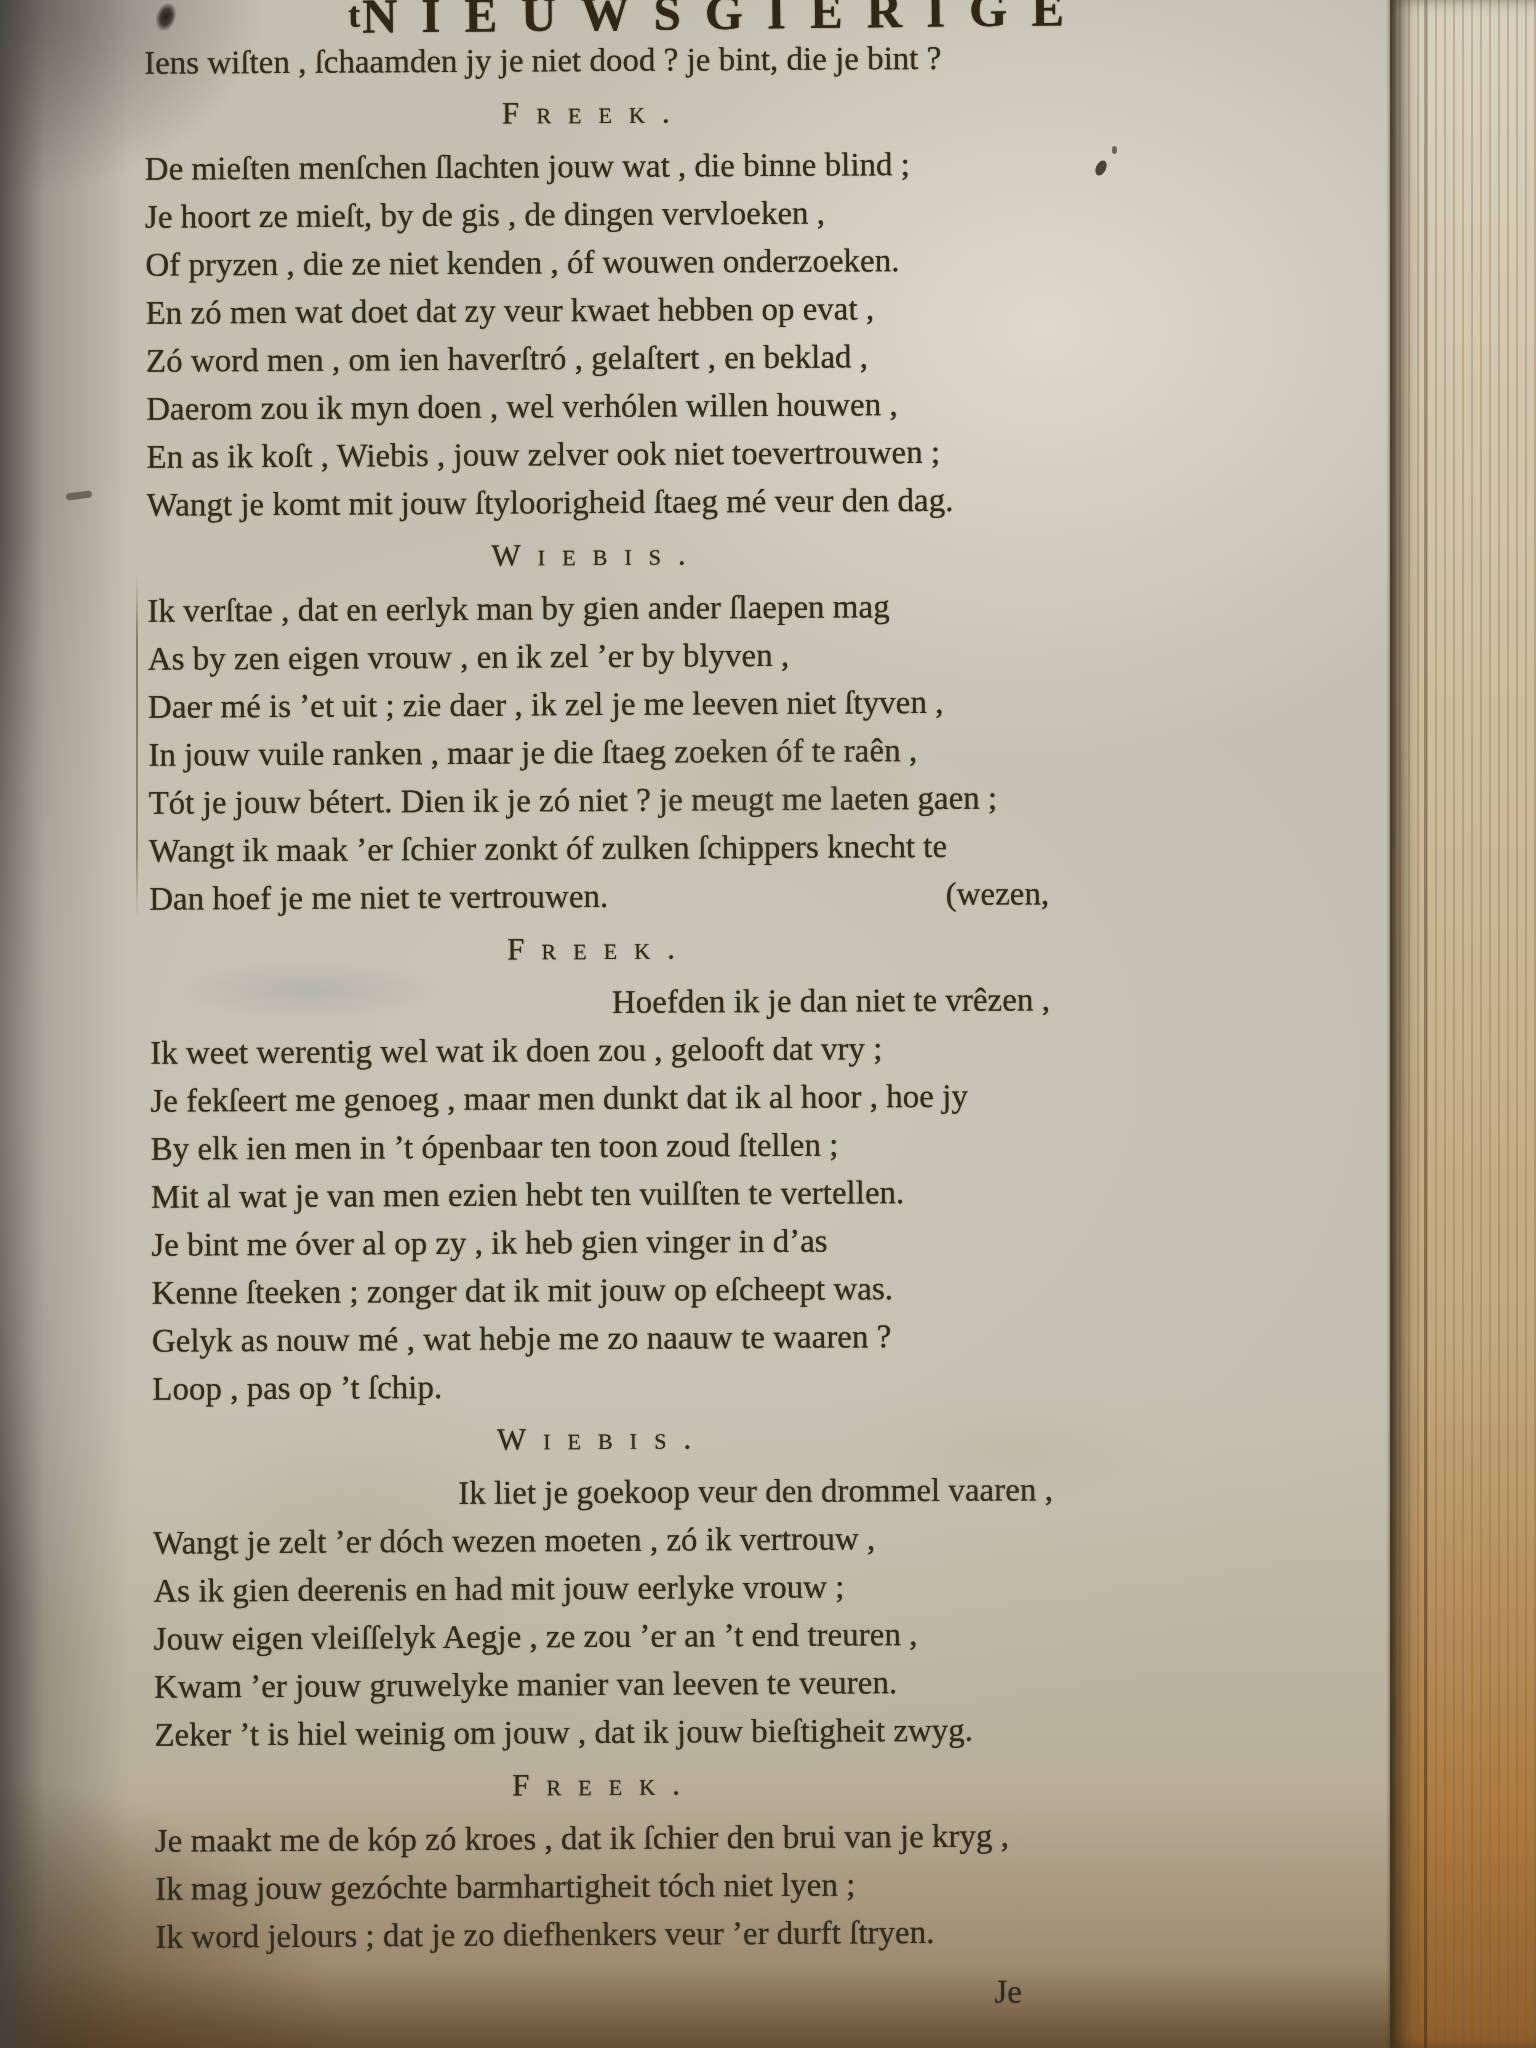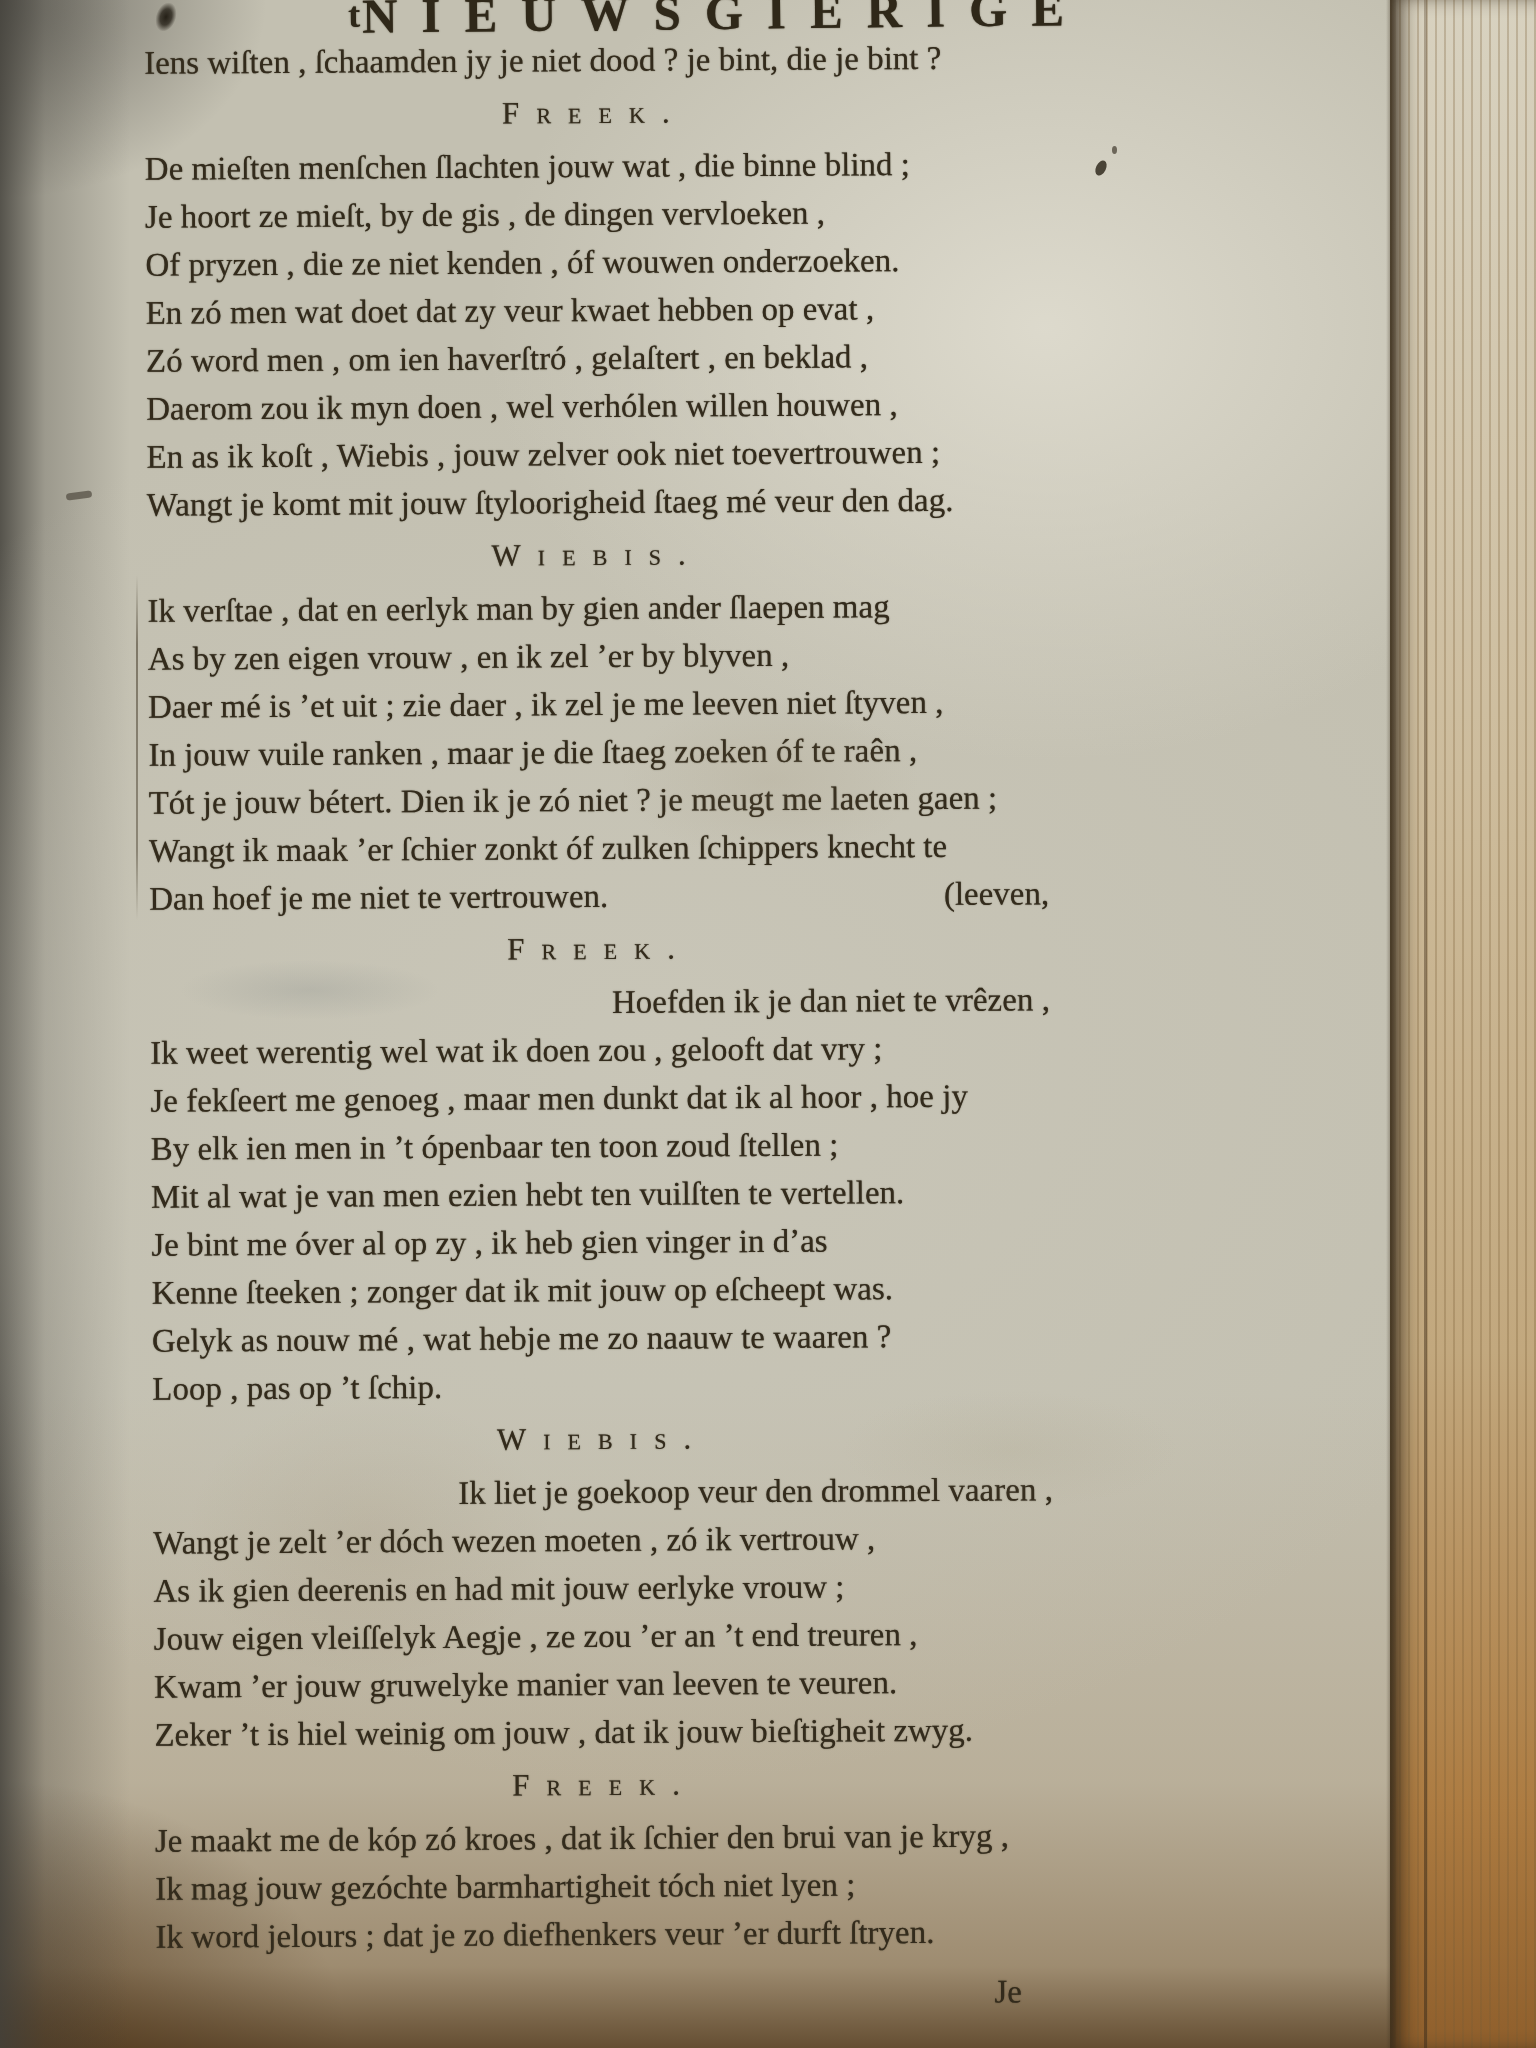--- a/index.html
+++ b/index.html
@@ -112,21 +112,21 @@
       <div class="verse">Wangt je komt mit jouw ſtyloorigheid ſtaeg mé veur den dag.</div>
       <div class="speaker">Wiebis.</div>
       <div class="verse">Ik verſtae , dat en eerlyk man by gien ander ſlaepen mag</div>
       <div class="verse">As by zen eigen vrouw ,  en ik zel ’er by blyven ,</div>
       <div class="verse">Daer mé is ’et uit ;  zie daer ,  ik zel je me leeven niet ſtyven ,</div>
       <div class="verse">In jouw vuile ranken ,  maar je die ſtaeg zoeken óf te raên ,</div>
       <div class="verse">Tót je jouw bétert. Dien ik je zó niet ? je meugt me laeten gaen ;</div>
       <div class="verse">Wangt ik maak ’er ſchier zonkt óf zulken ſchippers knecht te</div>
       <div class="verse split">
         <span>Dan hoef je me niet te vertrouwen.</span>
-        <span>(leeven,</span>
+        <span>(wezen,</span>
       </div>
       <div class="speaker">Freek.</div>
       <div class="verse align-right">Hoefden ik je dan niet te vrêzen ,</div>
       <div class="verse">Ik weet werentig wel wat ik doen zou ,  gelooft dat vry ;</div>
       <div class="verse">Je fekſeert me genoeg ,  maar men dunkt dat ik al hoor , hoe jy</div>
       <div class="verse">By elk ien men in ’t ópenbaar ten toon zoud ſtellen ;</div>
       <div class="verse">Mit al wat je van men ezien hebt ten vuilſten te vertellen.</div>
       <div class="verse">Je bint me óver al op zy ,  ik heb gien vinger in d’as</div>
       <div class="verse">Kenne ſteeken ;  zonger dat ik mit jouw op eſcheept was.</div>
       <div class="verse">Gelyk as nouw mé ,  wat hebje me zo naauw te waaren ?</div>

